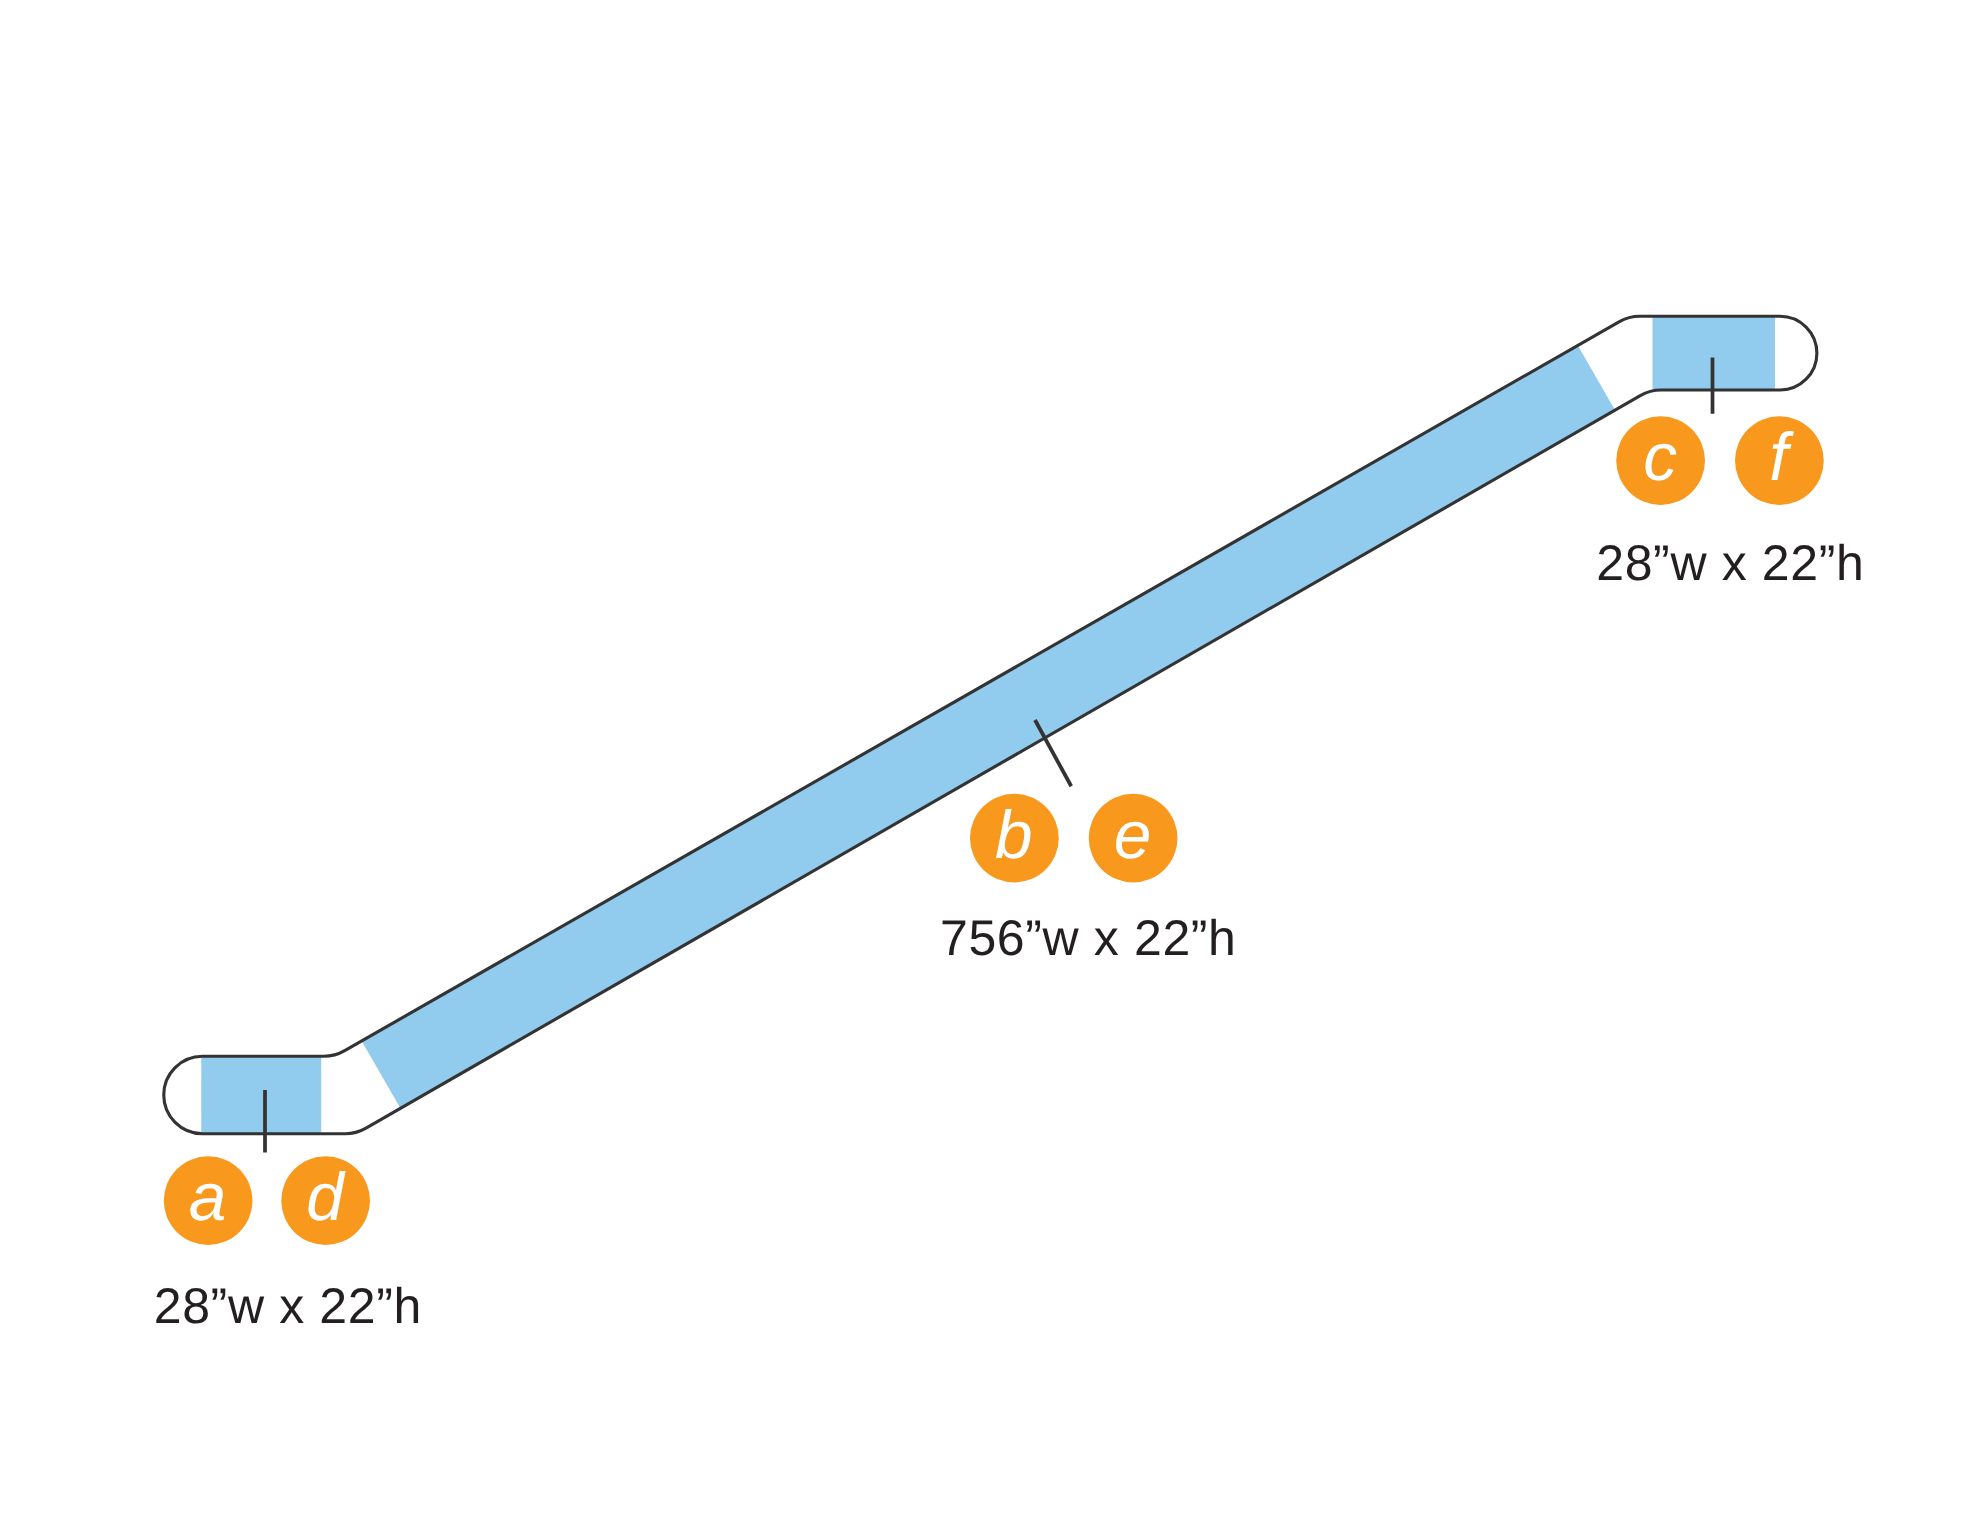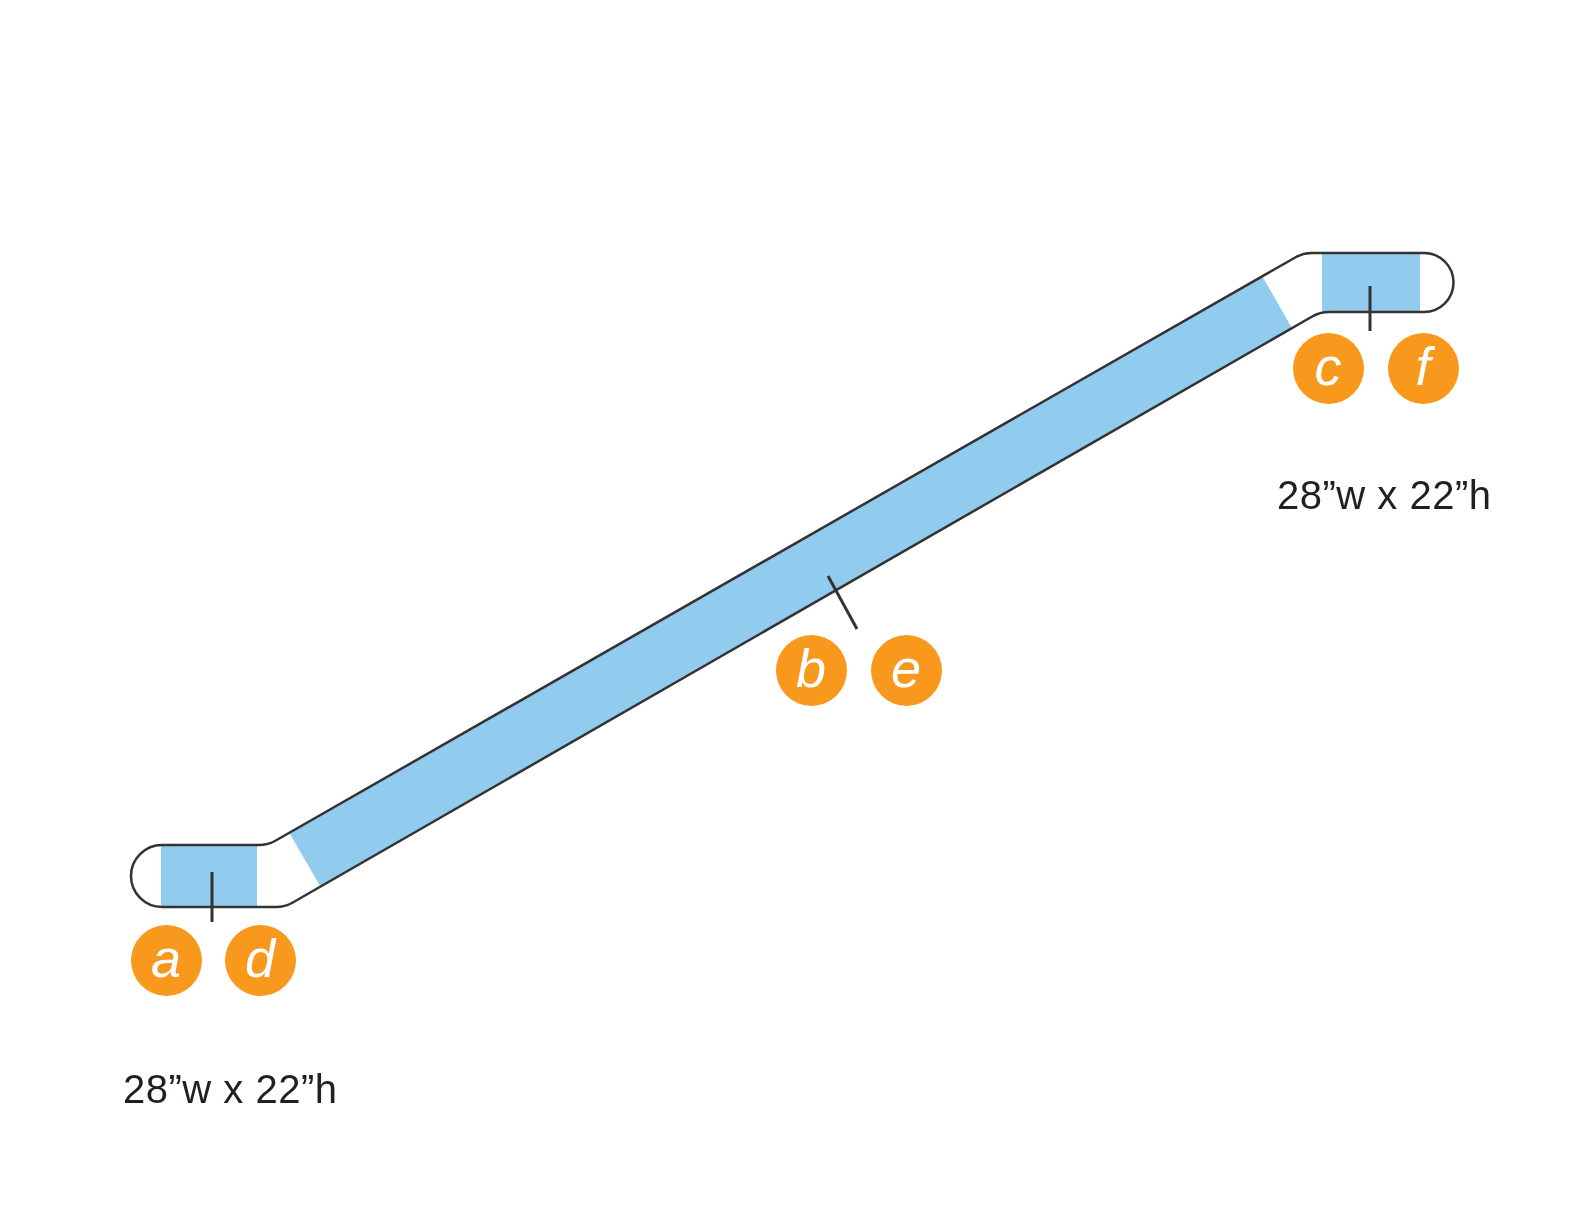--- a/index.html
+++ b/index.html
@@ -37,21 +37,20 @@
     box-sizing:border-box;
     user-select:none;
   }
   .dim{
     position:absolute;
     color:var(--label-text);
     font-size:40px;
     line-height:1;
     letter-spacing:0.5px;
     white-space:nowrap;
-    margin-top:44px;
   }
 </style>
 </head>
 <body>
 
 <div class="stage">
 
   <svg width="1585" height="1225" viewBox="0 0 1585 1225">
     <defs>
       <clipPath id="tubeclip">
@@ -73,18 +72,19 @@
     <line class="leader" x1="828" y1="576" x2="857" y2="629"></line>
     <line class="leader" x1="1370" y1="286" x2="1370" y2="331"></line>
   </svg>
 
   <div class="badge" style="left:130.5px;top:924.5px;">a</div>
   <div class="badge" style="left:224.5px;top:924.5px;">d</div>
   <div class="dim" style="left:123px;top:1025px;">28”w x 22”h</div>
 
   <div class="badge" style="left:775.5px;top:634.5px;">b</div>
   <div class="badge" style="left:870.5px;top:634.5px;">e</div>
+  <div class="dim" style="left:752px;top:731px;">756”w x 22”h</div>
 
   <div class="badge" style="left:1292.5px;top:332.5px;">c</div>
   <div class="badge" style="left:1387.5px;top:332.5px;">f</div>
   <div class="dim" style="left:1277px;top:431px;">28”w x 22”h</div>
 
 </div>
 
 </body></html>

